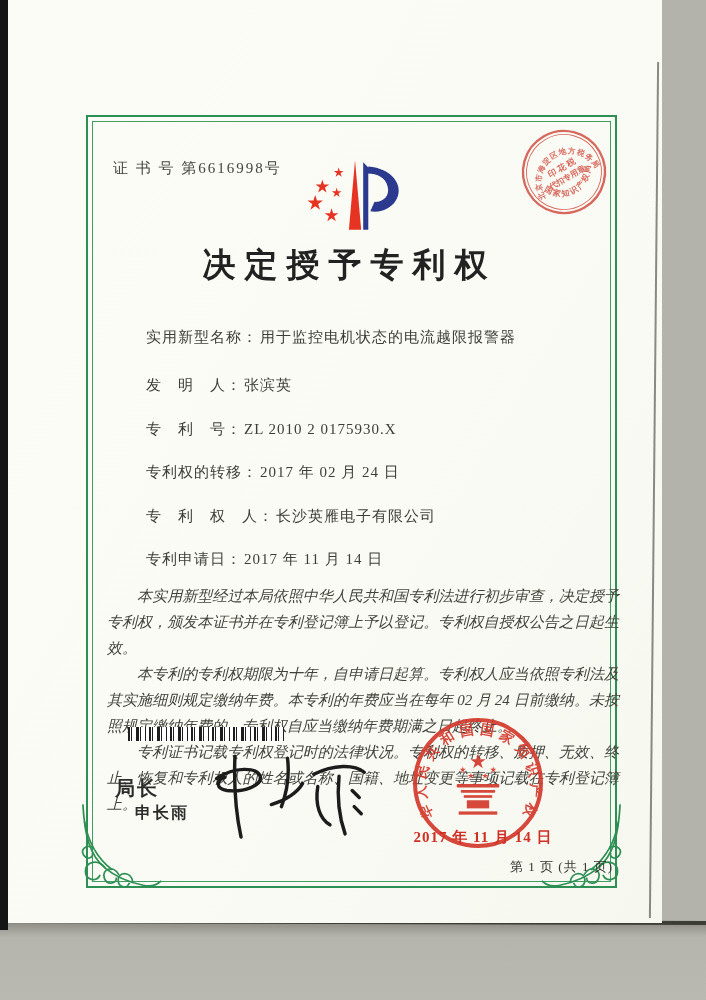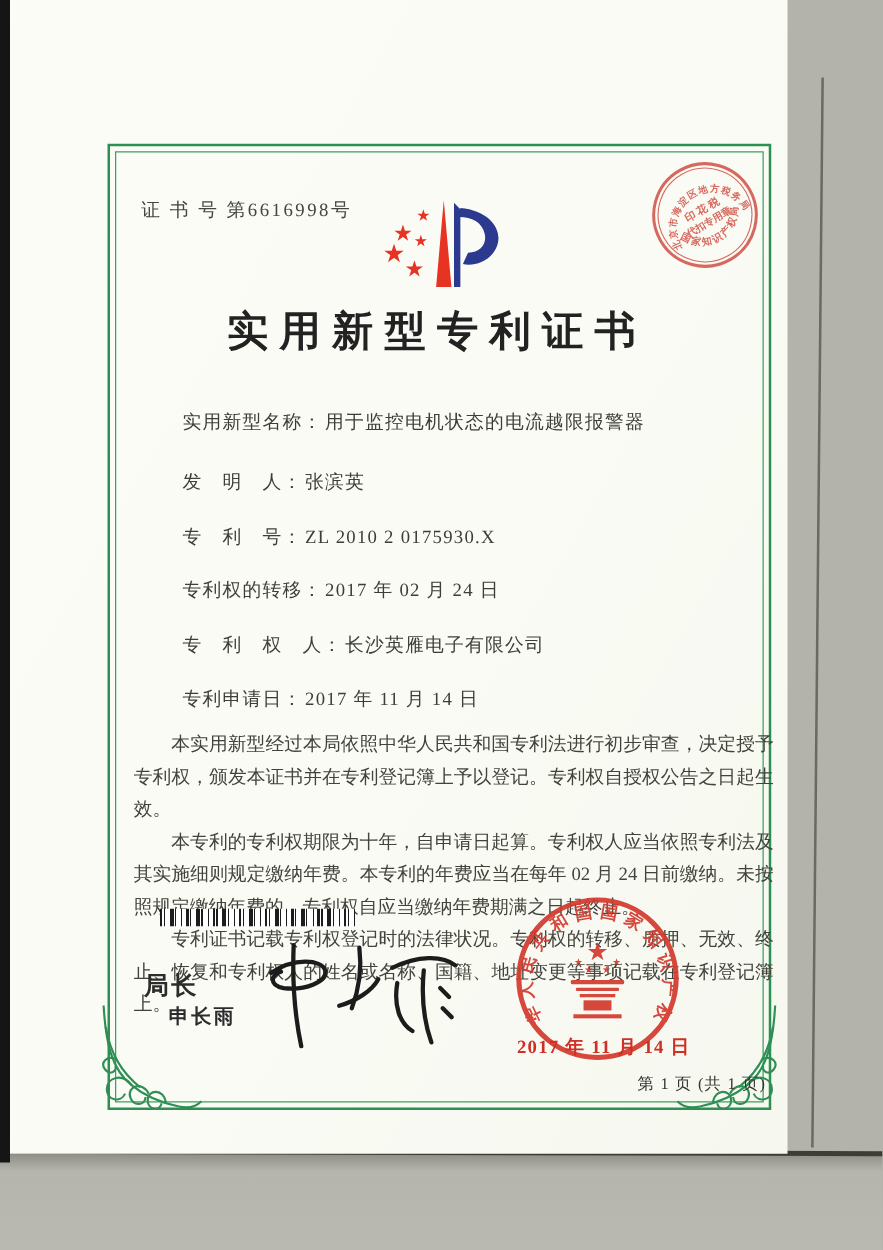--- a/index.html
+++ b/index.html
@@ -11,38 +11,38 @@
   }
   
   .scan-left-strip{position:absolute;left:0;top:0;width:8px;height:930px;background:#151515;}
   .scan-bottom{position:absolute;left:0;top:923px;width:706px;height:77px;
     background:linear-gradient(180deg,#8e8e86 0,#b5b5ad 14px,#b9b9b1 100%);}
   .scan-bottom-edge{position:absolute;left:0;top:920px;width:706px;height:4px;background:#3d3d38;transform:rotate(.15deg);}
   .scan-right-line{position:absolute;left:653px;top:62px;width:2px;height:856px;
     background:rgba(45,45,40,.55);transform:rotate(.55deg);}
   
   .paper{position:absolute;left:8px;top:0;width:622px;height:923px;
-    background:linear-gradient(120deg,#fcfcf6 0%,#fafbf4 55%,#f6f8f0 100%);}
+    background:linear-gradient(120deg,#fcfcf6 0%,#fafbf4 55%,#f6f8f0 100%);padding-left:32px;}
   
   .frame-outer{position:absolute;left:78px;top:115px;width:527px;height:769px;
     border:2.5px solid #2e8f55;}
   .frame-inner{position:absolute;left:4px;top:4px;right:4px;bottom:4px;border:1px solid #3f9e63;}
   .corner-flourish{position:absolute;width:86px;height:100px;pointer-events:none;}
   .corner-bl{left:-12px;bottom:-14px;}
   .corner-br{right:-12px;bottom:-14px;transform:scaleX(-1);}
   
   .cert-no{position:absolute;left:105px;top:159px;font-size:15px;letter-spacing:2px;color:#44453f;}
   .logo{position:absolute;left:297px;top:156px;width:98px;height:82px;}
   .title{position:absolute;left:78px;top:243px;width:527px;text-align:center;
     font-size:33px;font-weight:bold;letter-spacing:9px;color:#222;}
   .field{position:absolute;left:106px;font-size:15px;letter-spacing:1px;color:#3d3e38;white-space:nowrap;}
   .f0{top:328px}.f1{top:376px}.f2{top:420px}.f3{top:463px}.f4{top:507px}.f5{top:550px}
   .field .lbl{margin-right:2px;margin-left:32px;}
   .paragraphs{position:absolute;left:99px;top:583px;width:512px;
-    font-size:15px;line-height:26px;color:#42433c;
+    font-size:15px;line-height:26px;font-style:italic;color:#42433c;
     text-align:justify;}
   .paragraphs p{margin:0;text-indent:2em;}
   .barcode{position:absolute;left:120px;top:727px;width:156px;height:14px;
     background:repeating-linear-gradient(90deg,
       #1d1d1d 0 2px,#fff 2px 3px,#1d1d1d 3px 4px,#fff 4px 8px,
       #1d1d1d 8px 11px,#fff 11px 12px,#1d1d1d 12px 13px,#fff 13px 17px,
       #1d1d1d 17px 18px,#fff 18px 21px);}
   .director-title{position:absolute;left:107px;top:775px;font-size:20px;font-weight:bold;
     font-family:Liberation Serif, serif;color:#2c2c2c;letter-spacing:2px;}
   .director-name{position:absolute;left:107px;top:803px;font-size:16px;font-weight:bold;
@@ -100,21 +100,21 @@
     <polygon points="49,4 55,72 43,72" fill="#e63322"></polygon>
     <polygon points="57,6 62,11 62,72 57,72" fill="#2b3a8f"></polygon>
     <path d="M62,10 C85,12 95,27 91,39 C87,51 74,56 64,54 L68,45 C78,45 83,38 81,30 C79,21 71,17 61,17 Z" fill="#2b3a8f"></path>
     <use href="#star" transform="translate(33,16) scale(5)" fill="#e63322"></use>
     <use href="#star" transform="translate(17,30) scale(7)" fill="#e63322"></use>
     <use href="#star" transform="translate(31,36) scale(5)" fill="#e63322"></use>
     <use href="#star" transform="translate(10,46) scale(8)" fill="#e63322"></use>
     <use href="#star" transform="translate(26,58) scale(7)" fill="#e63322"></use>
   </svg>
 
-  <div class="title">实用新型专利证书</div>
+  <div class="title">决定授予专利权</div>
 
   <div class="field f0"><span class="lbl">实用新型名称：</span><span>用于监控电机状态的电流越限报警器</span></div>
   <div class="field f1"><span class="lbl">发　明　人：</span><span>张滨英</span></div>
   <div class="field f2"><span class="lbl">专　利　号：</span><span>ZL 2010 2 0175930.X</span></div>
   <div class="field f3"><span class="lbl">专利权的转移：</span><span>2017 年 02 月 24 日</span></div>
   <div class="field f4"><span class="lbl">专　利　权　人：</span><span>长沙英雁电子有限公司</span></div>
   <div class="field f5"><span class="lbl">专利申请日：</span><span>2017 年 11 月 14 日</span></div>
 
   <div class="paragraphs">
     <p>本实用新型经过本局依照中华人民共和国专利法进行初步审查，决定授予专利权，颁发本证书并在专利登记簿上予以登记。专利权自授权公告之日起生效。</p>

